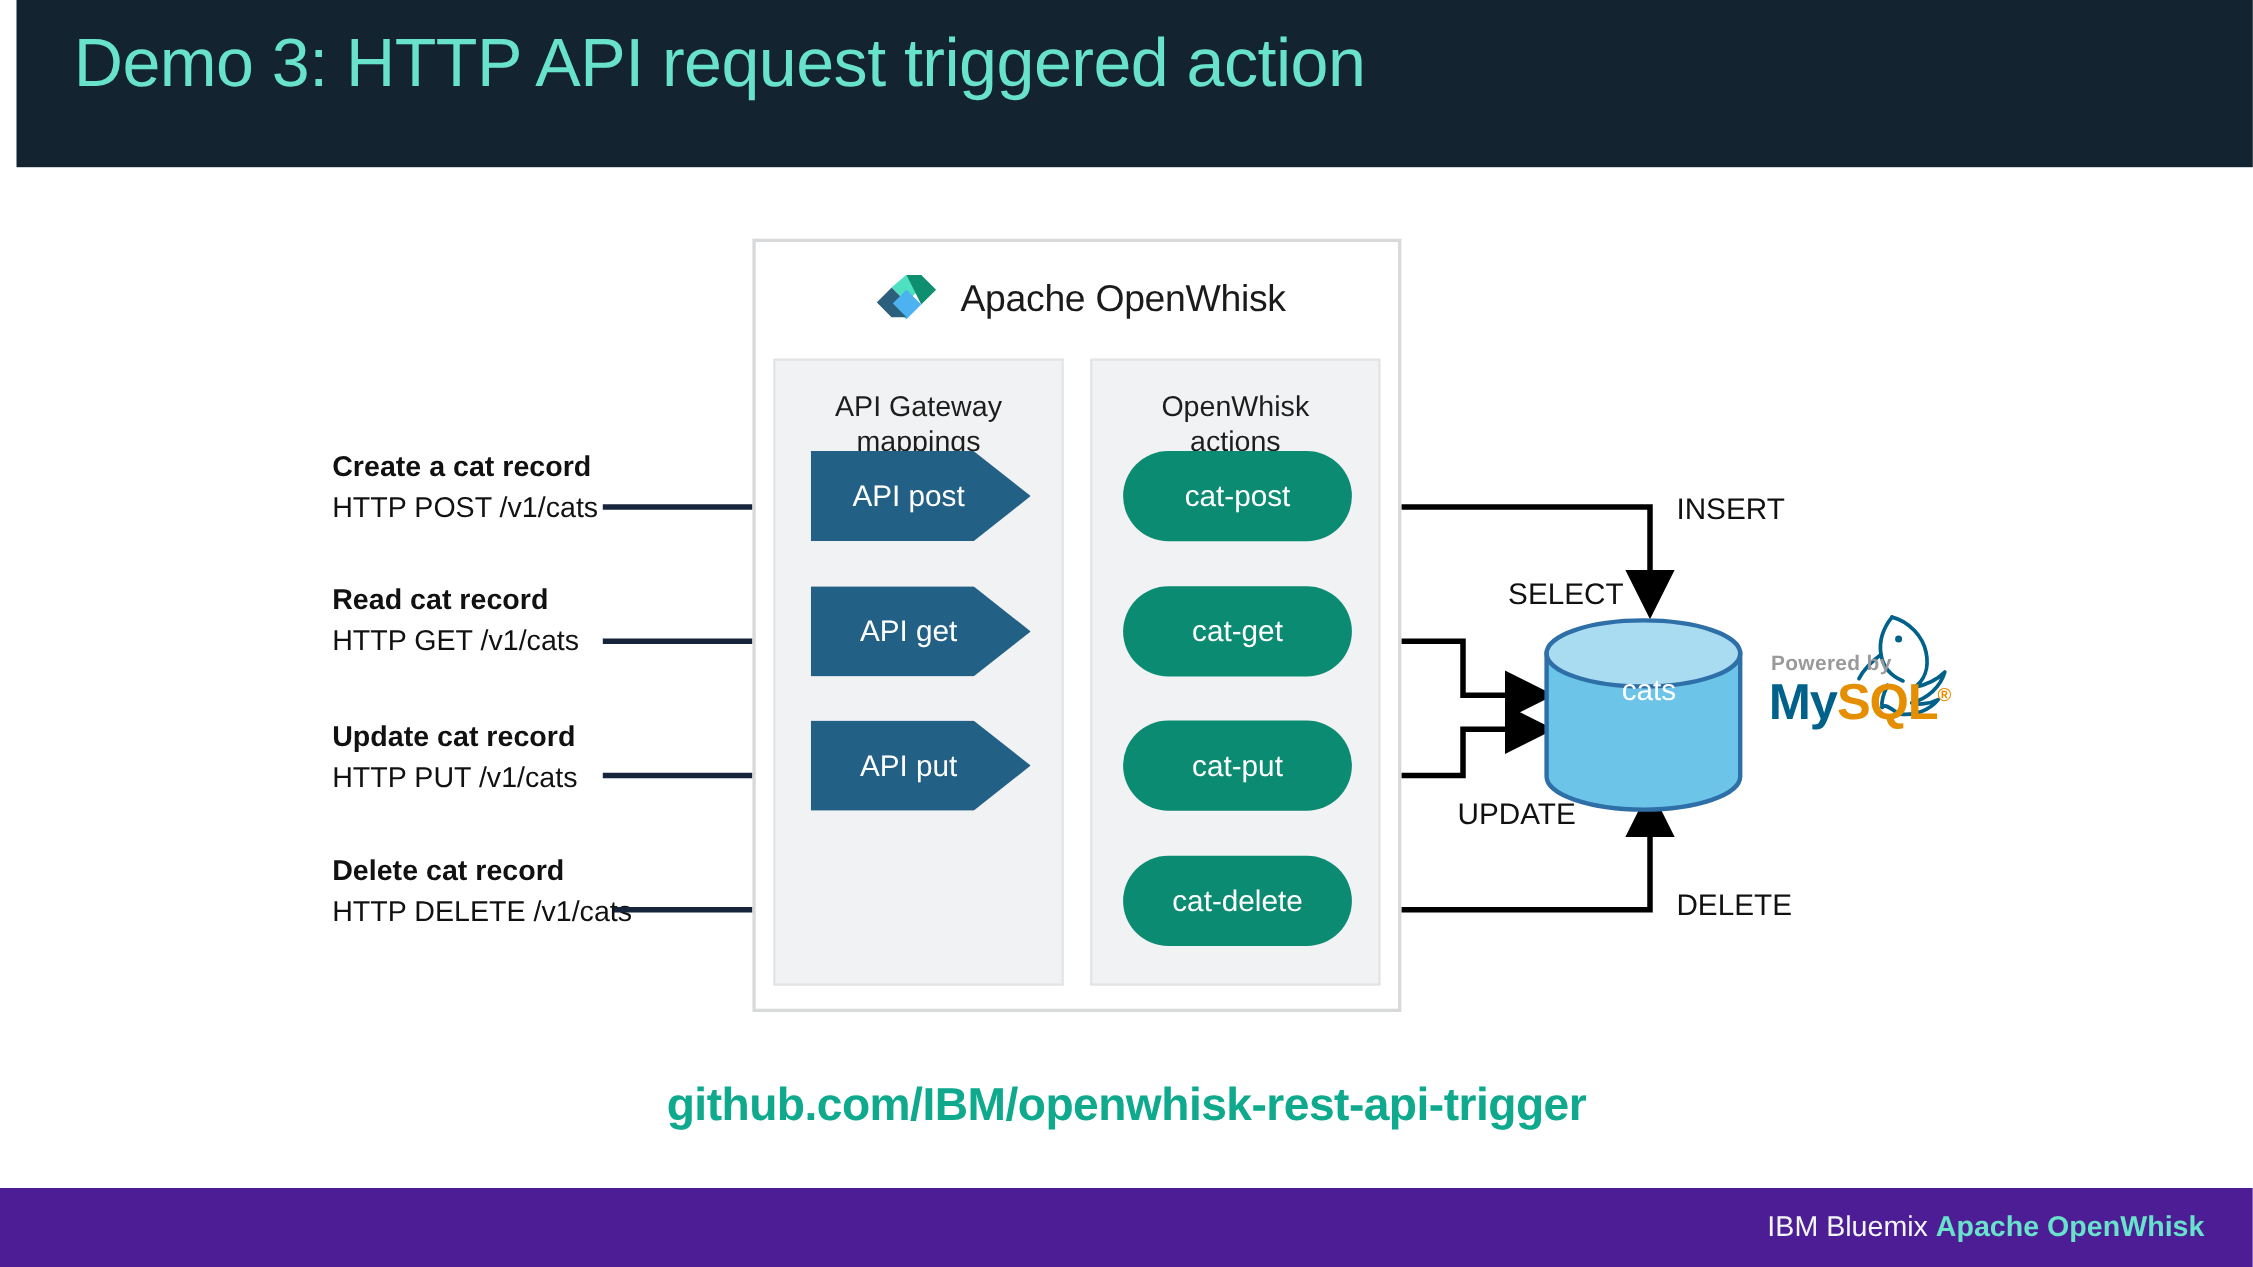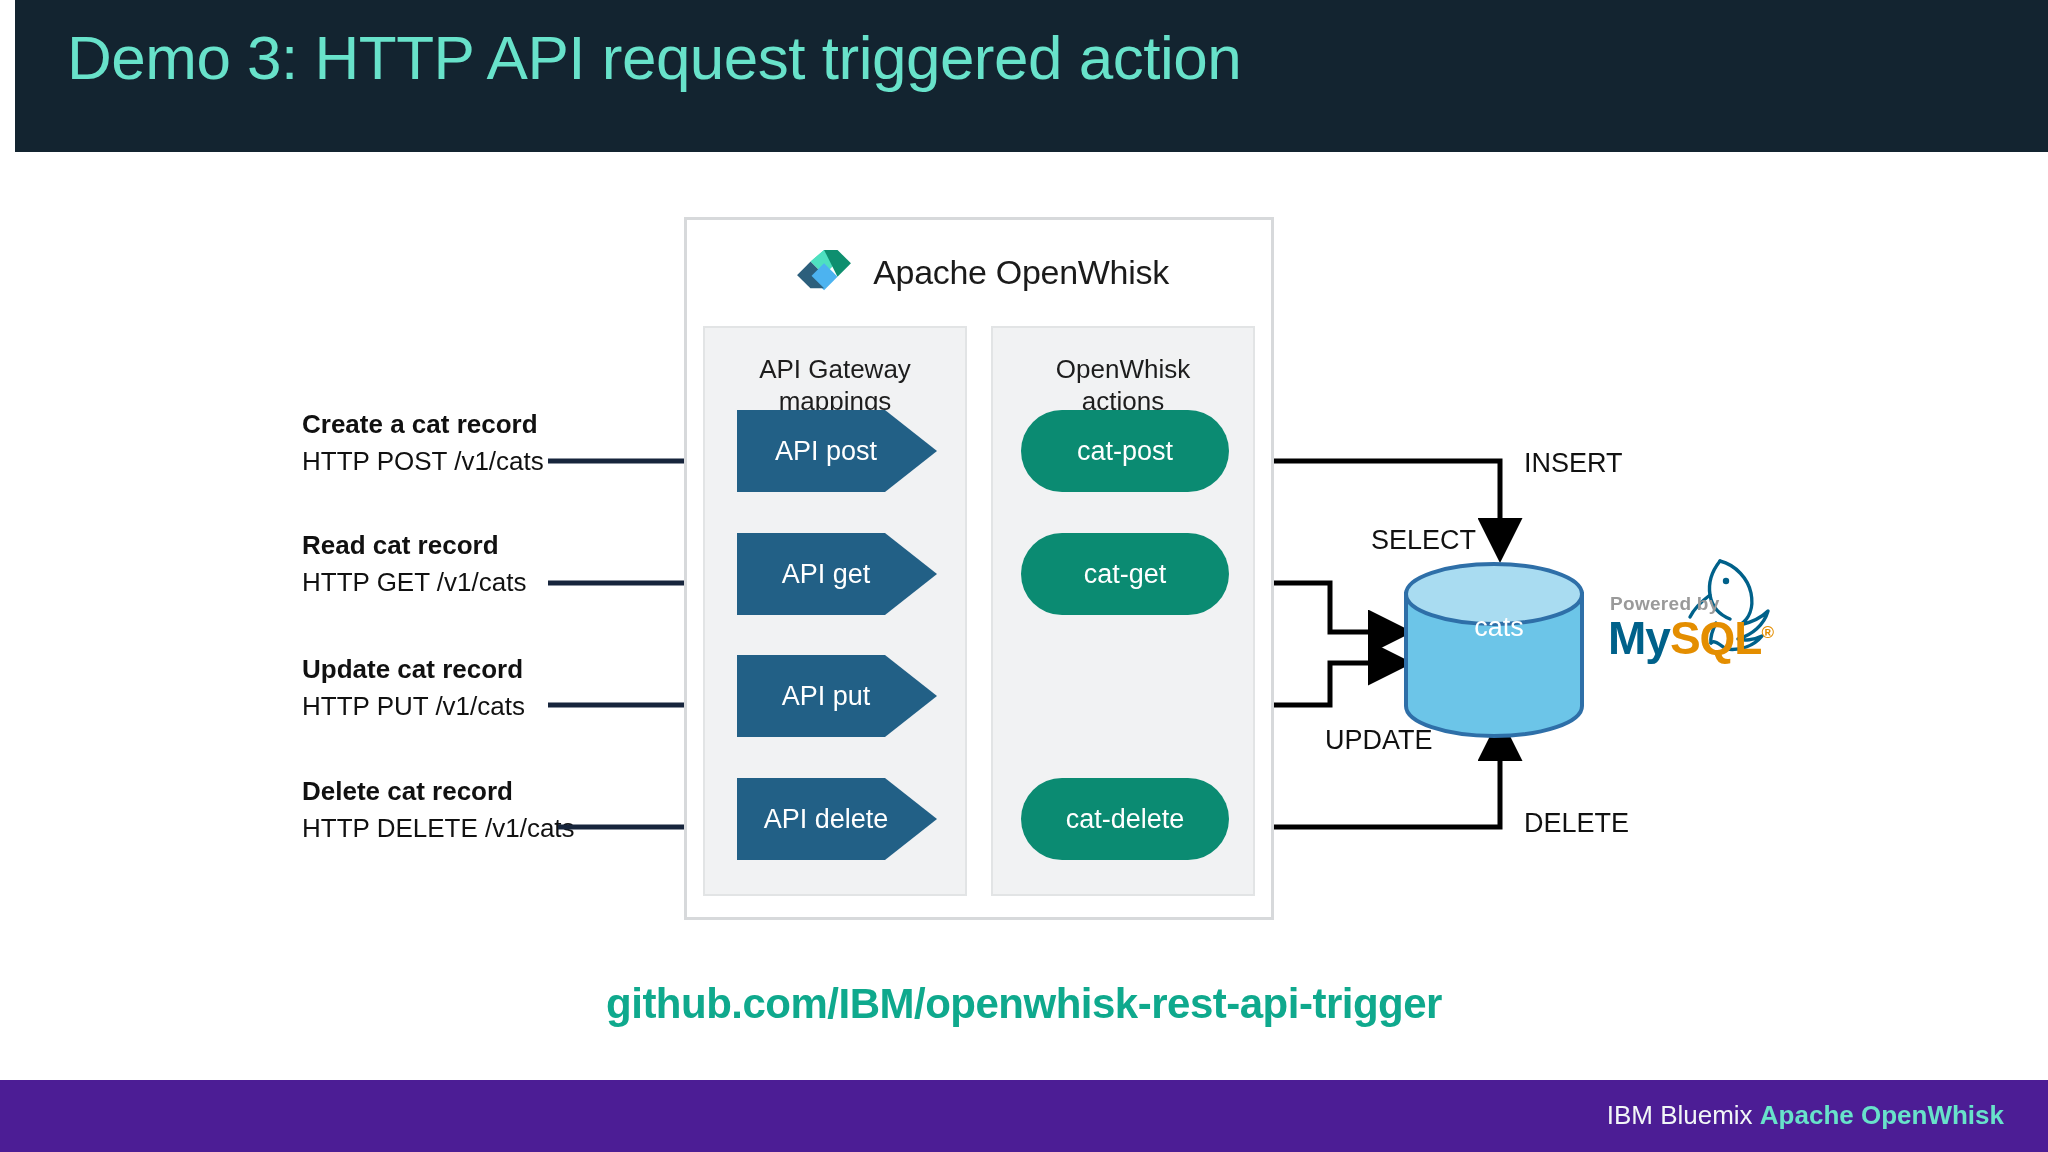--- a/index.html
+++ b/index.html
@@ -248,35 +248,35 @@
       </div>
       <div class="api-shape r0">
         <span>API post</span>
       </div>
       <div class="api-shape r1">
         <span>API get</span>
       </div>
       <div class="api-shape r2">
         <span>API put</span>
       </div>
-      <div class="api-shape r3">
-        <span>API delete</span>
-      </div>
     </div>
 
     <div class="col" id="col-actions">
       <div class="col-title">
         <div>OpenWhisk</div>
         <div>actions</div>
       </div>
       <div class="act-shape r0">
         <span>cat-post</span>
       </div>
       <div class="act-shape r1">
         <span>cat-get</span>
+      </div>
+      <div class="act-shape r2">
+        <span>cat-put</span>
       </div>
       <div class="act-shape r3">
         <span>cat-delete</span>
       </div>
     </div>
   </div>
 
   <svg id="db-svg" width="2048" height="1152" viewBox="0 0 2048 1152">
     <g>
       <path d="M1406,594 L1406,706 a88,30 0 0 0 176,0 L1582,594 z" fill="#6CC5E8" stroke="#2E6FA8" stroke-width="4"></path>

